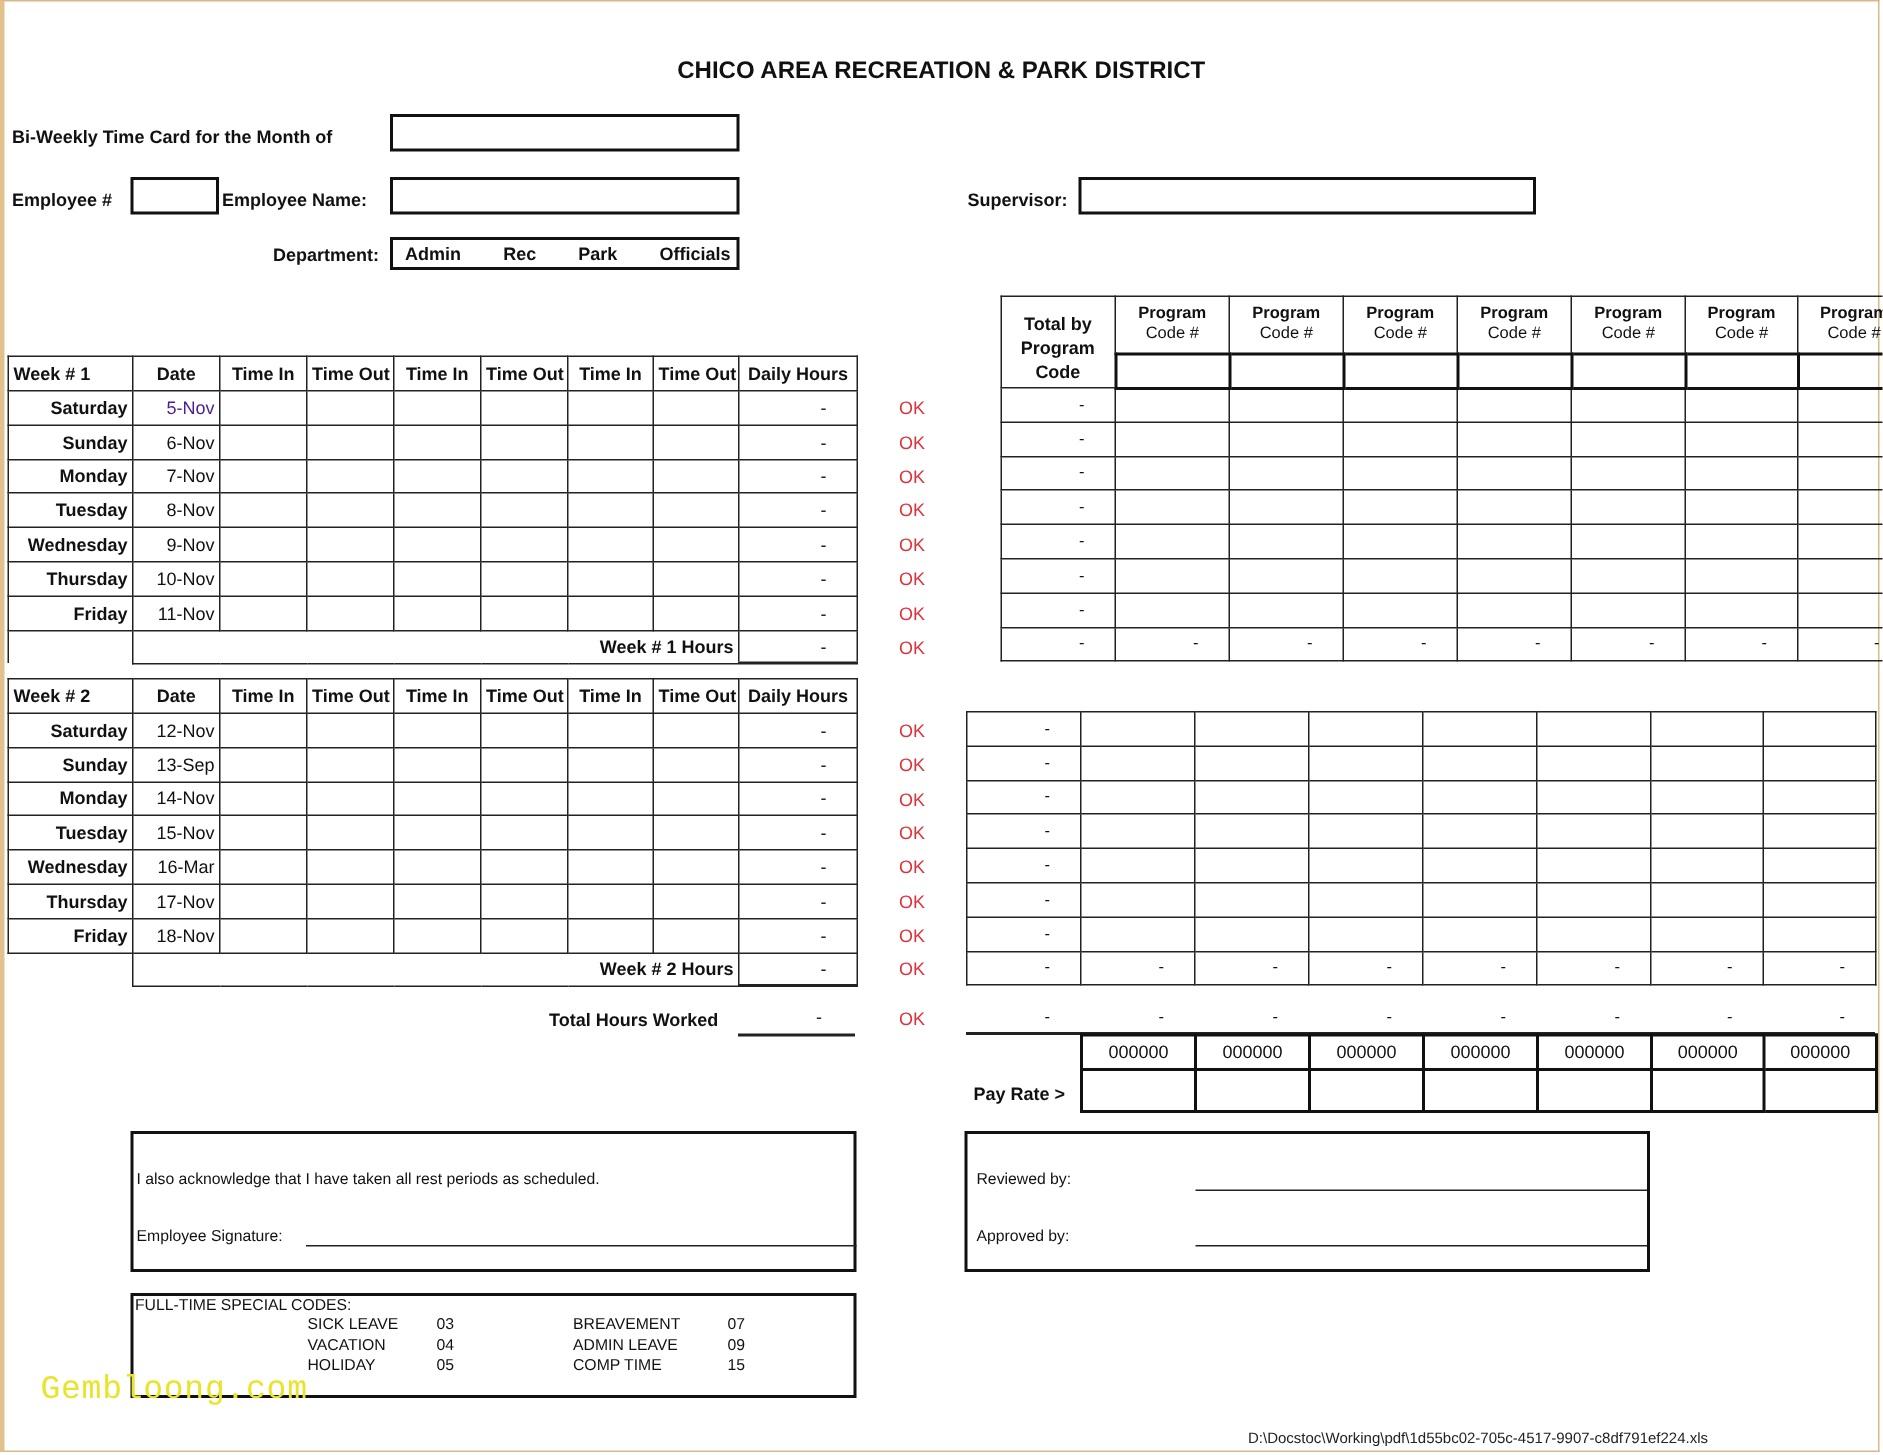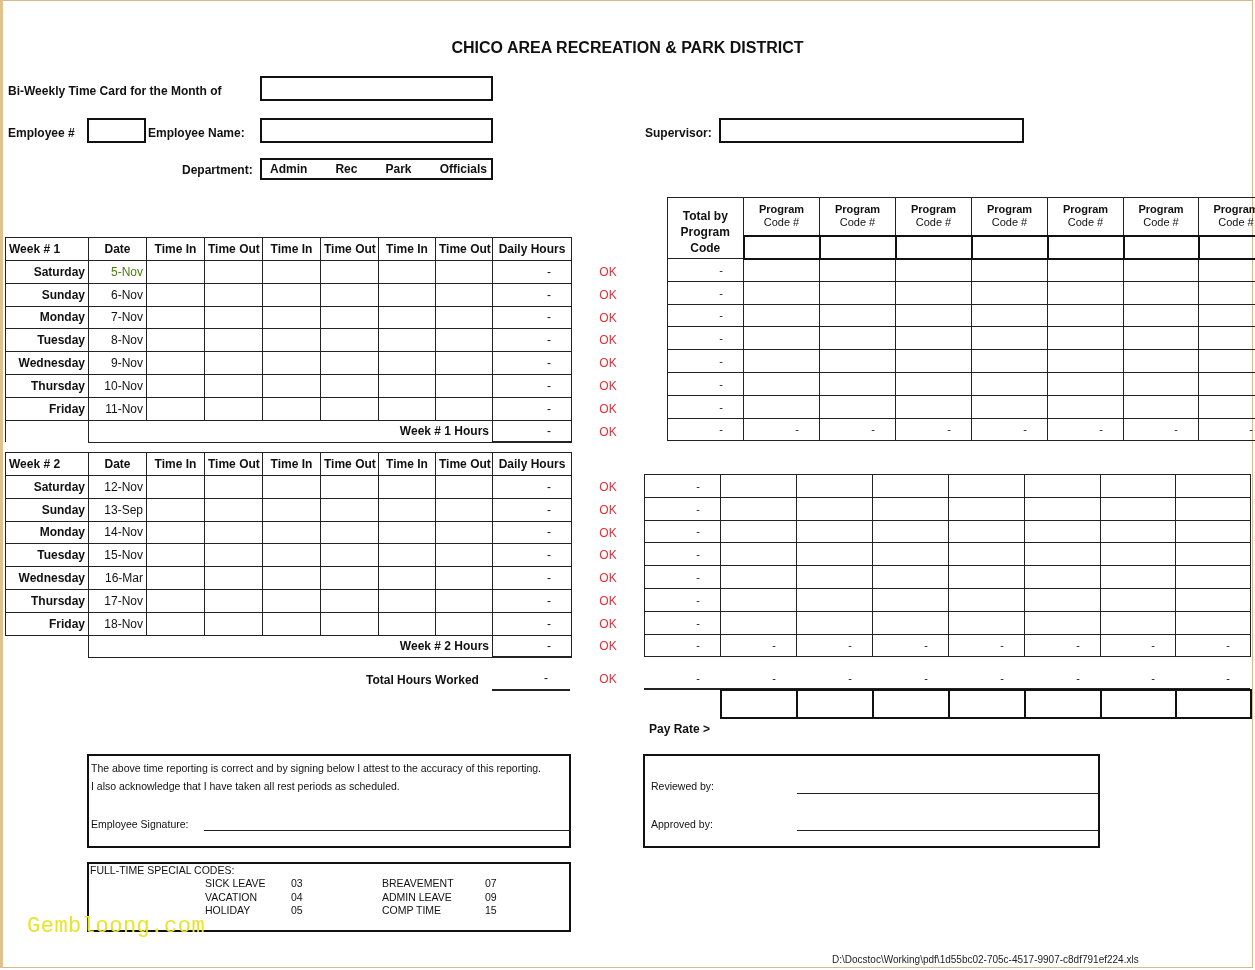--- a/index.html
+++ b/index.html
@@ -10,21 +10,21 @@
   .abs { position:absolute; }
   .title { left:0; width:1255px; top:39px; text-align:center; font-size:16px; font-weight:bold; }
   .lbl { font-size:12px; font-weight:bold; white-space:nowrap; }
   .box { border:2px solid #111; box-sizing:border-box; background:#fff; }
   .dept { display:flex; justify-content:space-between; align-items:center; padding:0 4px 0 8px; font-size:12px; font-weight:bold; }
   table.grid { position:absolute; border-collapse:collapse; table-layout:fixed; font-size:12px; }
   table.grid td { border:1px solid #222; padding:0 3px; height:21px; box-sizing:border-box; white-space:nowrap; overflow:hidden; }
   td.hdr { font-weight:bold; text-align:center; }
   td.day { font-weight:bold; text-align:right; }
   td.date { text-align:right; }
-  td.date.red { color:#4d7c0f; }
+  td.date.red { color:#4c1d95; }
   td.dash { text-align:right; padding-right:20px !important; }
   .ok { position:absolute; color:#e0303a; font-size:12px; left:597px; width:22px; text-align:center; }
   table.prog td { border:1px solid #222; height:22.7px; padding:0; text-align:center; font-size:11px; }
   .ph { font-size:10.5px; font-weight:bold; line-height:13px; }
   .small { font-size:10.5px; }
   .sigline { position:absolute; border-bottom:1px solid #222; height:0; }
   .watermark { position:absolute; left:27px; top:914px; font-size:22px; color:#e9e32a; font-family:Liberation Mono, monospace; letter-spacing:0.5px; }
   .path { position:absolute; left:832px; top:954px; font-size:10px; color:#222; }
 </style>
 </head>
@@ -553,35 +553,43 @@
   <colgroup>
     <col style="width:76px">
       <col style="width:76px">
       <col style="width:76px">
       <col style="width:76px">
       <col style="width:76px">
       <col style="width:75px">
       <col style="width:75px">
   </colgroup>
   <tbody>
+      <tr id="coderow" style="height:19px">
+        <td style="border:2px solid #111;font-size:12px">000000</td>
+        <td style="border:2px solid #111;font-size:12px">000000</td>
+        <td style="border:2px solid #111;font-size:12px">000000</td>
+        <td style="border:2px solid #111;font-size:12px">000000</td>
+        <td style="border:2px solid #111;font-size:12px">000000</td>
+        <td style="border:2px solid #111;font-size:12px">000000</td>
+        <td style="border:2px solid #111;font-size:12px">000000</td>
+      </tr>
   <tr id="payrow" style="height:28px">
         <td style="border:2px solid #111"></td>
         <td style="border:2px solid #111"></td>
         <td style="border:2px solid #111"></td>
         <td style="border:2px solid #111"></td>
         <td style="border:2px solid #111"></td>
         <td style="border:2px solid #111"></td>
         <td style="border:2px solid #111"></td>
       </tr>
 </tbody>
   </table>
 <div class="abs lbl" style="left:649px;top:722px;">Pay Rate &gt;</div>
 
 <div class="abs" style="left:87px;top:754px;width:484px;height:94px;border:2px solid #111;box-sizing:border-box;">
-  <div class="abs small" style="left:2px;top:6px;">The above time reporting is correct and by signing below I attest to the accuracy of this reporting.</div>
   <div class="abs small" style="left:2px;top:24px;">I also acknowledge that I have taken all rest periods as scheduled.</div>
   <div class="abs small" style="left:2px;top:62px;">Employee Signature:</div>
   <div class="sigline" style="left:115px;top:74px;width:367px;"></div>
 </div>
 
 <div class="abs" style="left:643px;top:754px;width:457px;height:94px;border:2px solid #111;box-sizing:border-box;">
   <div class="abs small" style="left:6px;top:24px;">Reviewed by:</div>
   <div class="sigline" style="left:152px;top:37px;width:301px;"></div>
   <div class="abs small" style="left:6px;top:62px;">Approved by:</div>
   <div class="sigline" style="left:152px;top:74px;width:301px;"></div>

